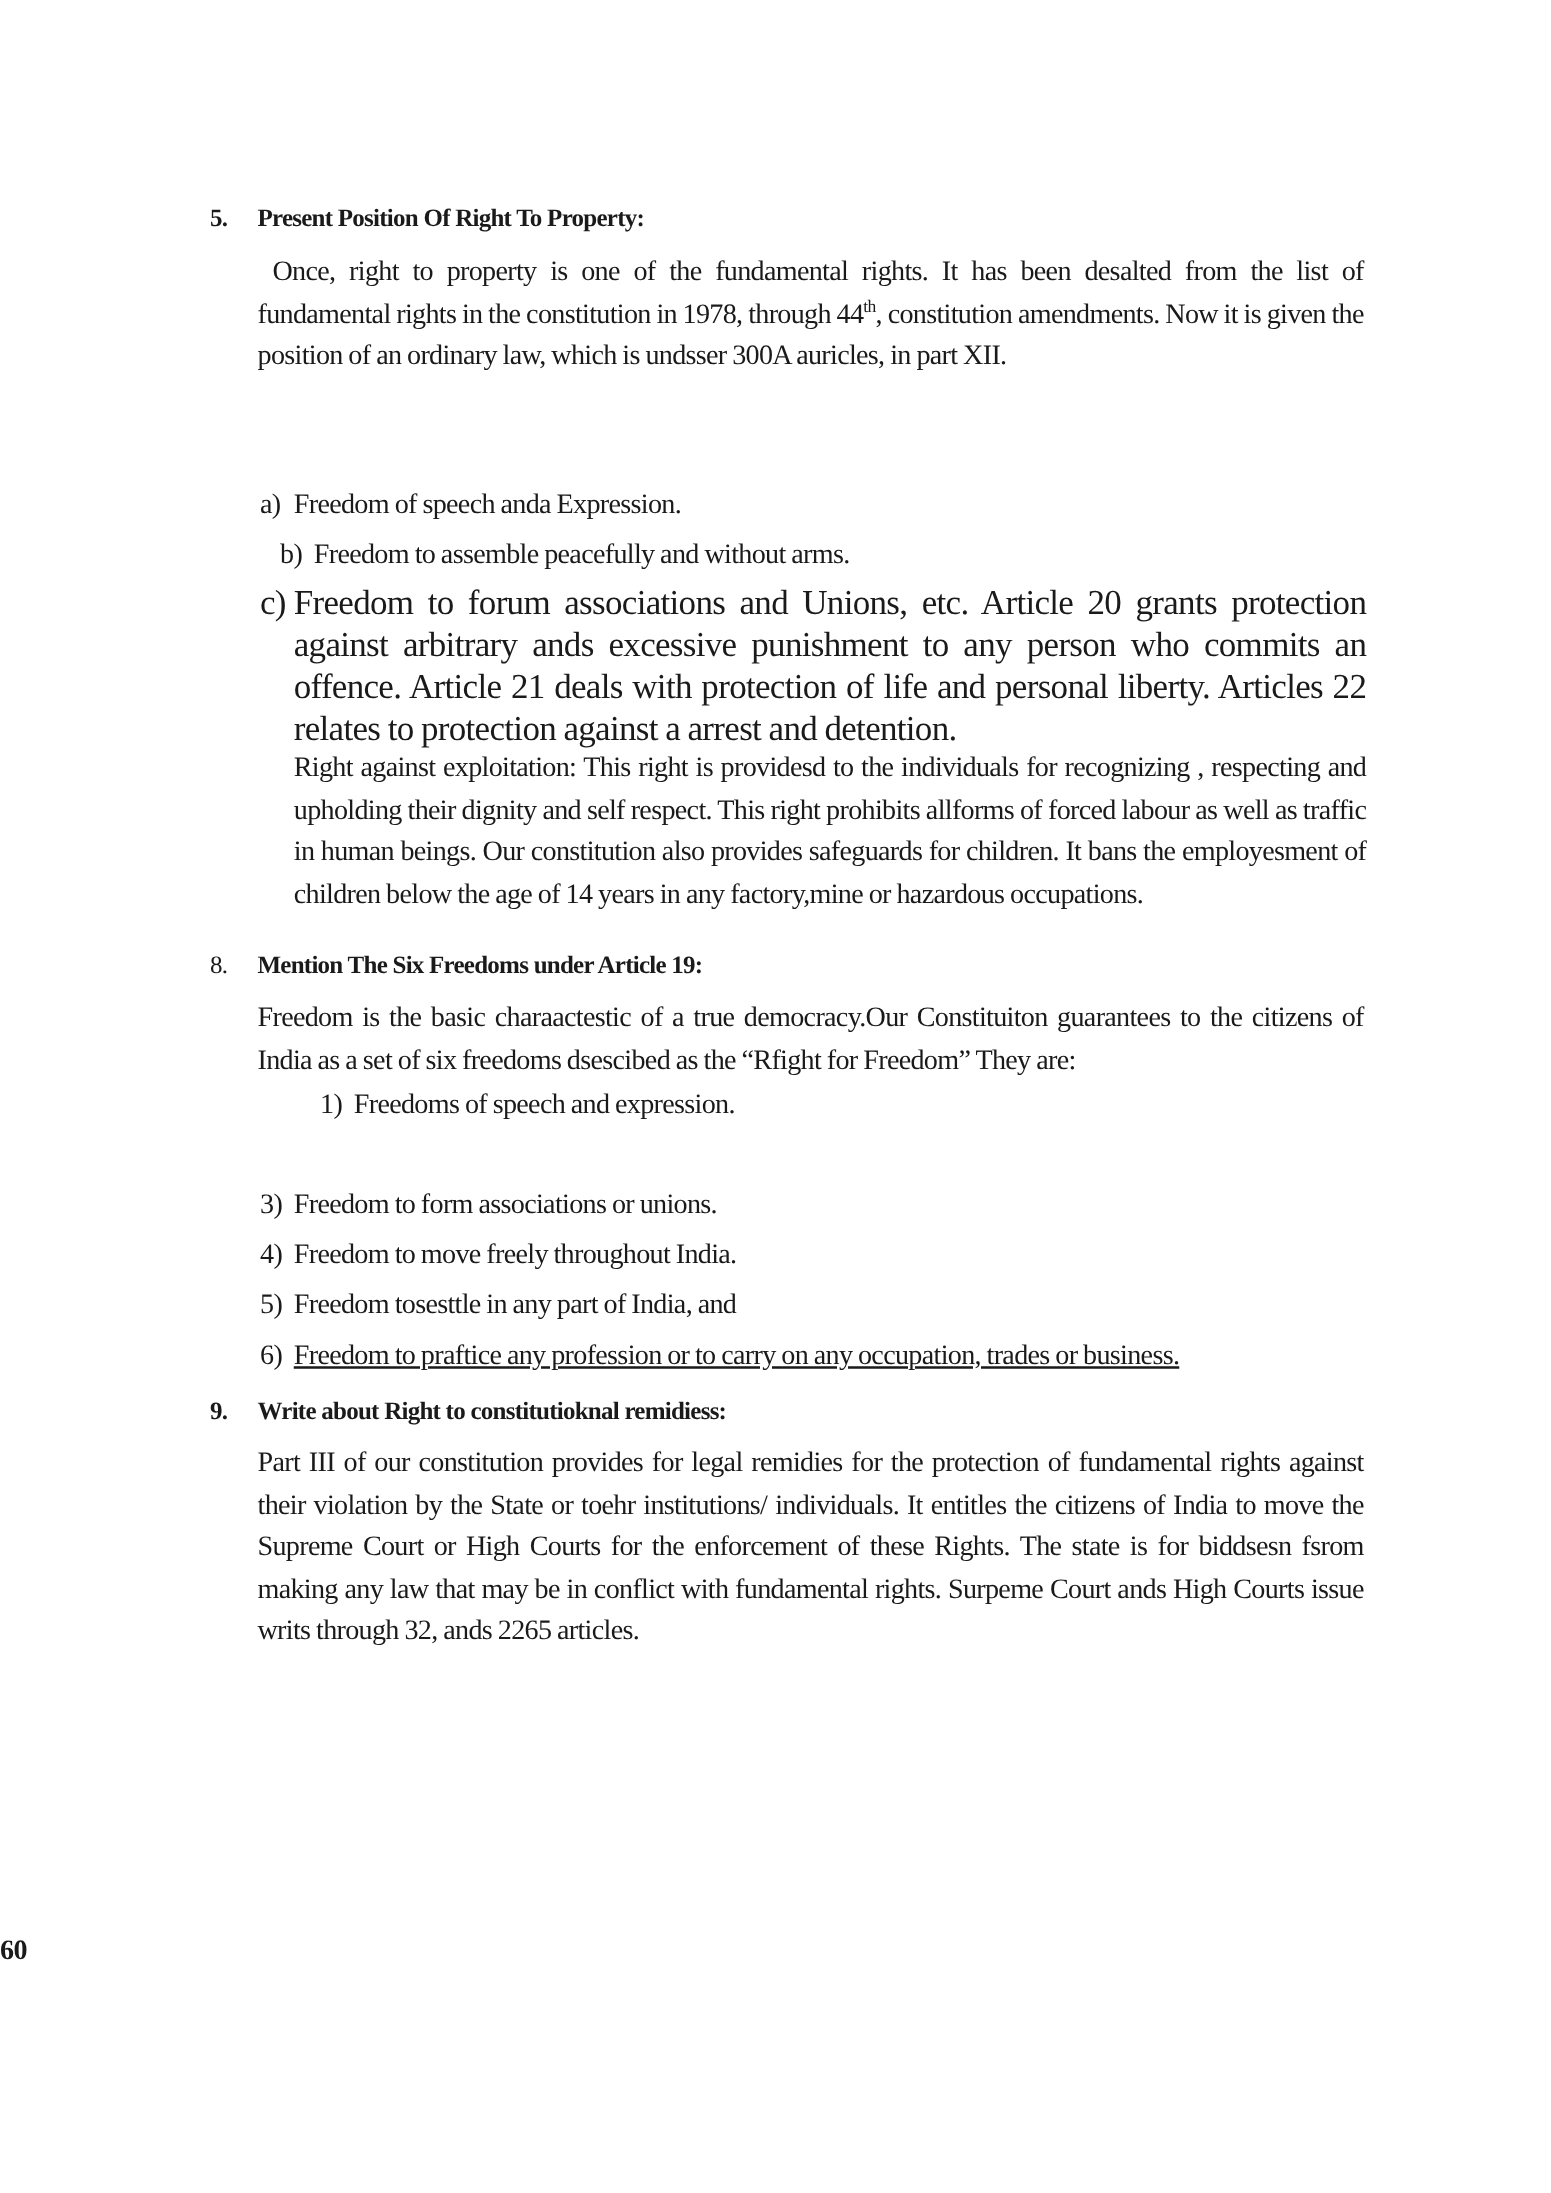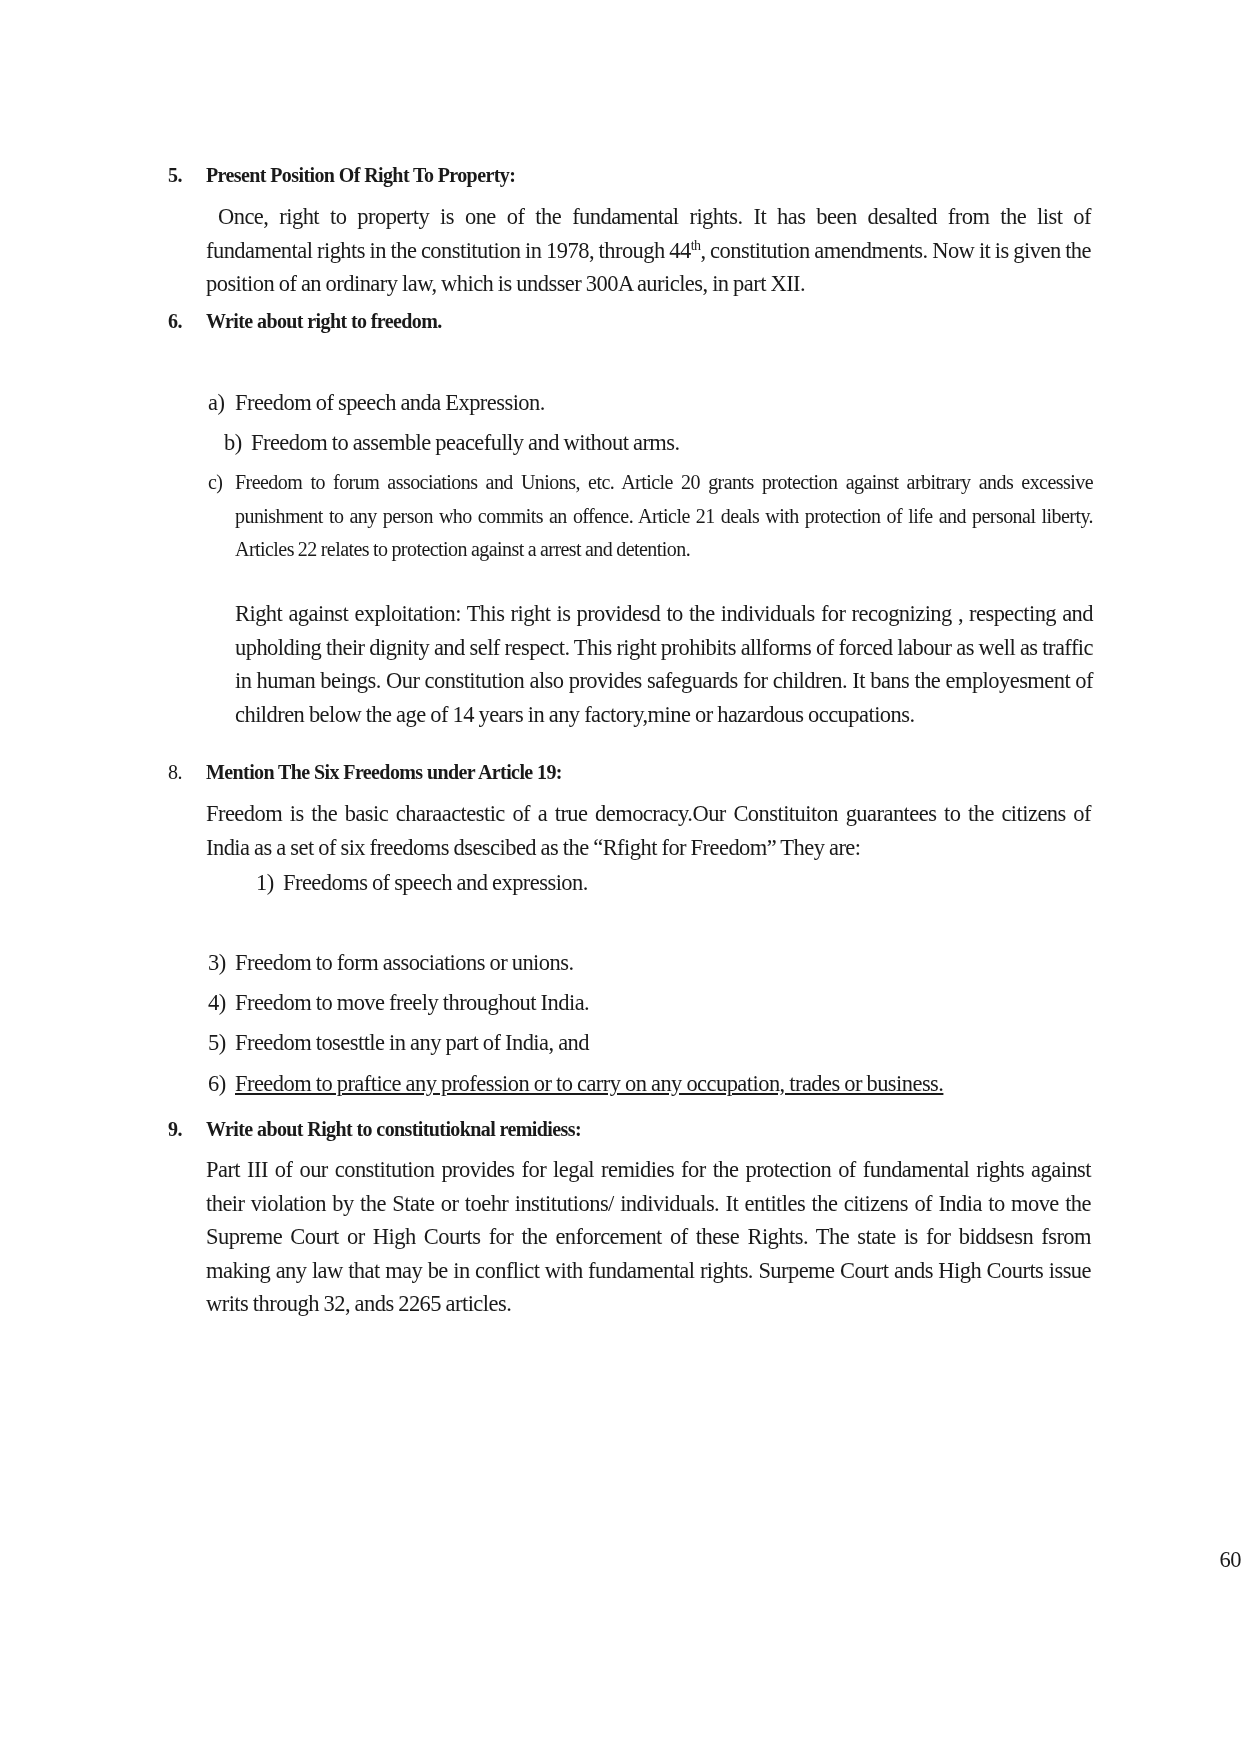--- a/index.html
+++ b/index.html
@@ -20,47 +20,44 @@
     letter-spacing: -0.55px; word-spacing: -0.5px;
   }
   .item {
     position: absolute; left: 208px; width: 890px;
     font-size: 22.5px; line-height: 33.5px; letter-spacing: -0.55px; word-spacing: -0.5px;
     white-space: nowrap;
   }
   .item .lbl { display: inline-block; width: 27px; }
   .hang {
     position: absolute; left: 208px; width: 885px;
-    font-size: 20px; line-height: 33.5px; text-align: justify;
+    font-size: 28px; line-height: 33.5px; text-align: justify;
     letter-spacing: -0.55px; word-spacing: -0.5px;
     padding-left: 27px; text-indent: -27px; box-sizing: border-box;
   }
   .hang .lbl { display: inline-block; width: 27px; text-indent: 0; }
   .sub { position: absolute; left: 235px; width: 858px;
     font-size: 22.5px; line-height: 33.5px; text-align: justify;
     letter-spacing: -0.55px; word-spacing: -0.5px; }
   sup { font-size: 14px; line-height: 0; }
-  .pagenum { position: absolute; left: 0; width: 1241px; top: 1547px; text-align: right;
-    font-size: 22.5px; letter-spacing: -0.5px; }
+  .pagenum { position: absolute; left: 0; width: 1241px; top: 1547px; text-align: left;
+    font-size: 22.5px; letter-spacing: -0.5px; font-weight: bold; }
 </style>
 </head>
 <body>
 
 <div class="page">
 
   <div class="q" style="top:160px;">
     <span class="num">5.</span><span>Present Position Of Right To Property:</span>
   </div>
   <div class="para" style="top:200px; left:206px; width:885px;">
     <span style="display:inline-block;width:12px;"></span><span>Once, right to property is one of the fundamental rights.  It has been desalted from the list of fundamental rights in the constitution in 1978, through 44</span><sup>th</sup><span>, constitution amendments. Now it is given the position of an ordinary law, which is undsser 300A auricles, in part XII.</span>
   </div>
 
-  <div class="q" style="top:306px;">
-    <span class="num">6.</span><span>Write about right to freedom.</span>
-  </div>
   <div class="item" style="top:386px;">
     <span class="lbl">a)</span><span>Freedom of speech anda Expression.</span>
   </div>
   <div class="item" style="top:426px;margin-left:16px;">
     <span class="lbl">b)</span><span>Freedom to assemble peacefully and without arms.</span>
   </div>
   <div class="hang" style="top:466px;">
     <span class="lbl">c)</span><span>Freedom to forum associations and Unions, etc. Article 20 grants protection against arbitrary ands excessive punishment to any person who commits an offence. Article 21 deals with protection of life and personal liberty.  Articles 22 relates to protection against a arrest and detention.</span>
   </div>
   <div class="sub" style="top:597px;">Right against exploitation: This right is providesd to the individuals for recognizing , respecting and upholding their dignity and self respect. This right prohibits allforms of forced labour as well as traffic in human beings. Our constitution also provides safeguards for children. It bans the employesment of children below the age of 14 years in any factory,mine or hazardous occupations.</div>

